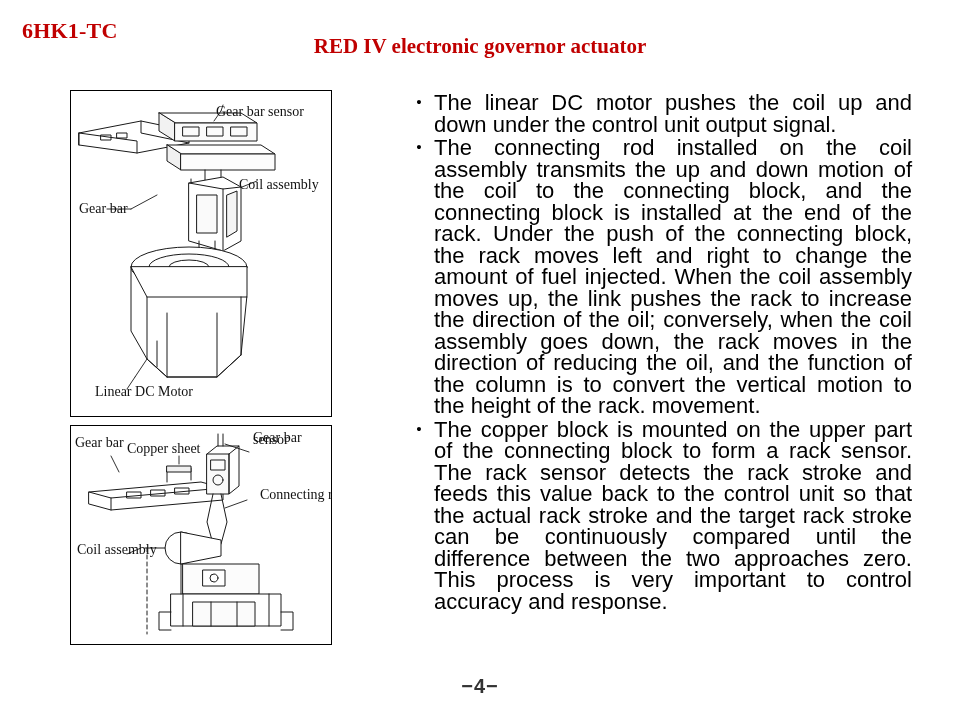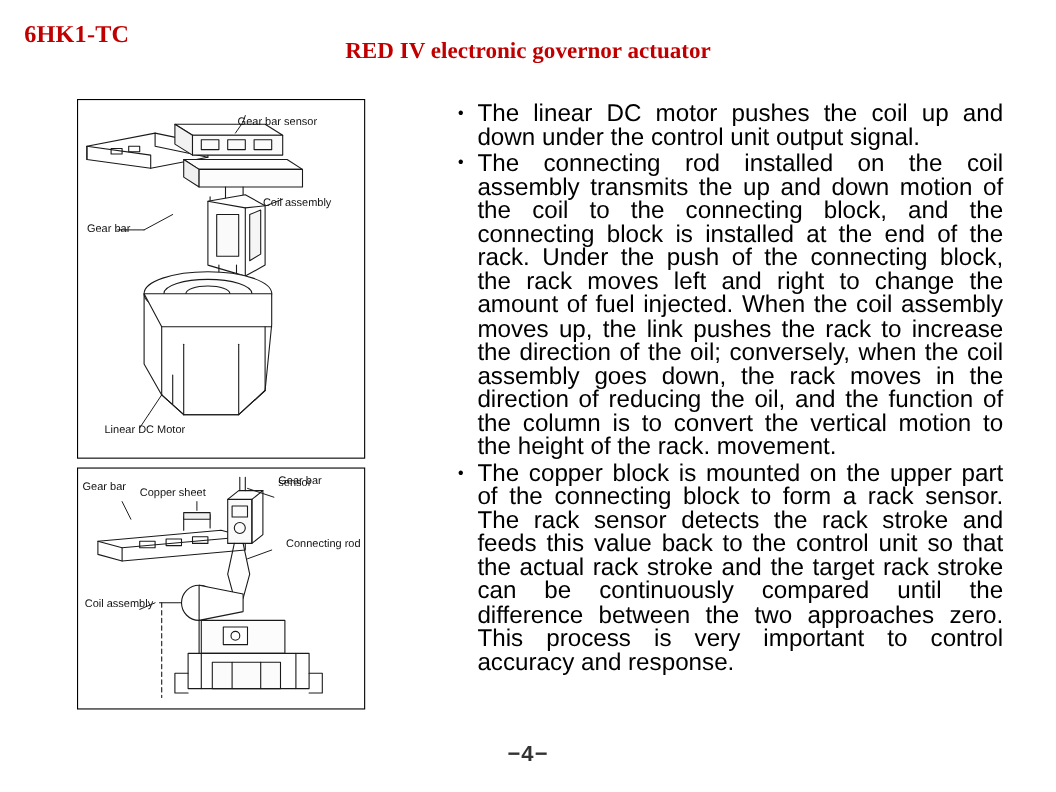--- a/index.html
+++ b/index.html
@@ -70,22 +70,22 @@
     left: 70px;
     top: 425px;
     width: 260px;
     height: 218px;
   }
   .figure svg {
     display: block;
   }
   .fig-label {
     position: absolute;
-    font-family: Liberation Sans, sans-serif;
-    font-size: 10px;
+    font-family: Liberation Serif, serif;
+    font-size: 14px;
     color: #111111;
     white-space: nowrap;
     line-height: 12px;
   }
 
   
   .bullets {
     position: absolute;
     left: 412px;
     top: 92px;

